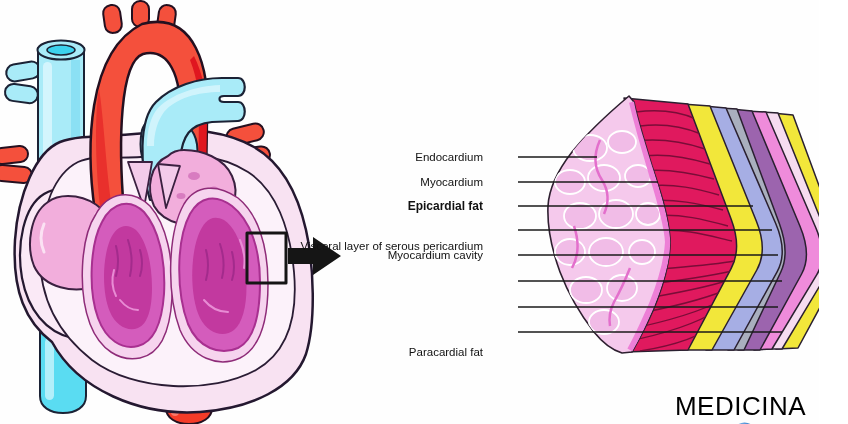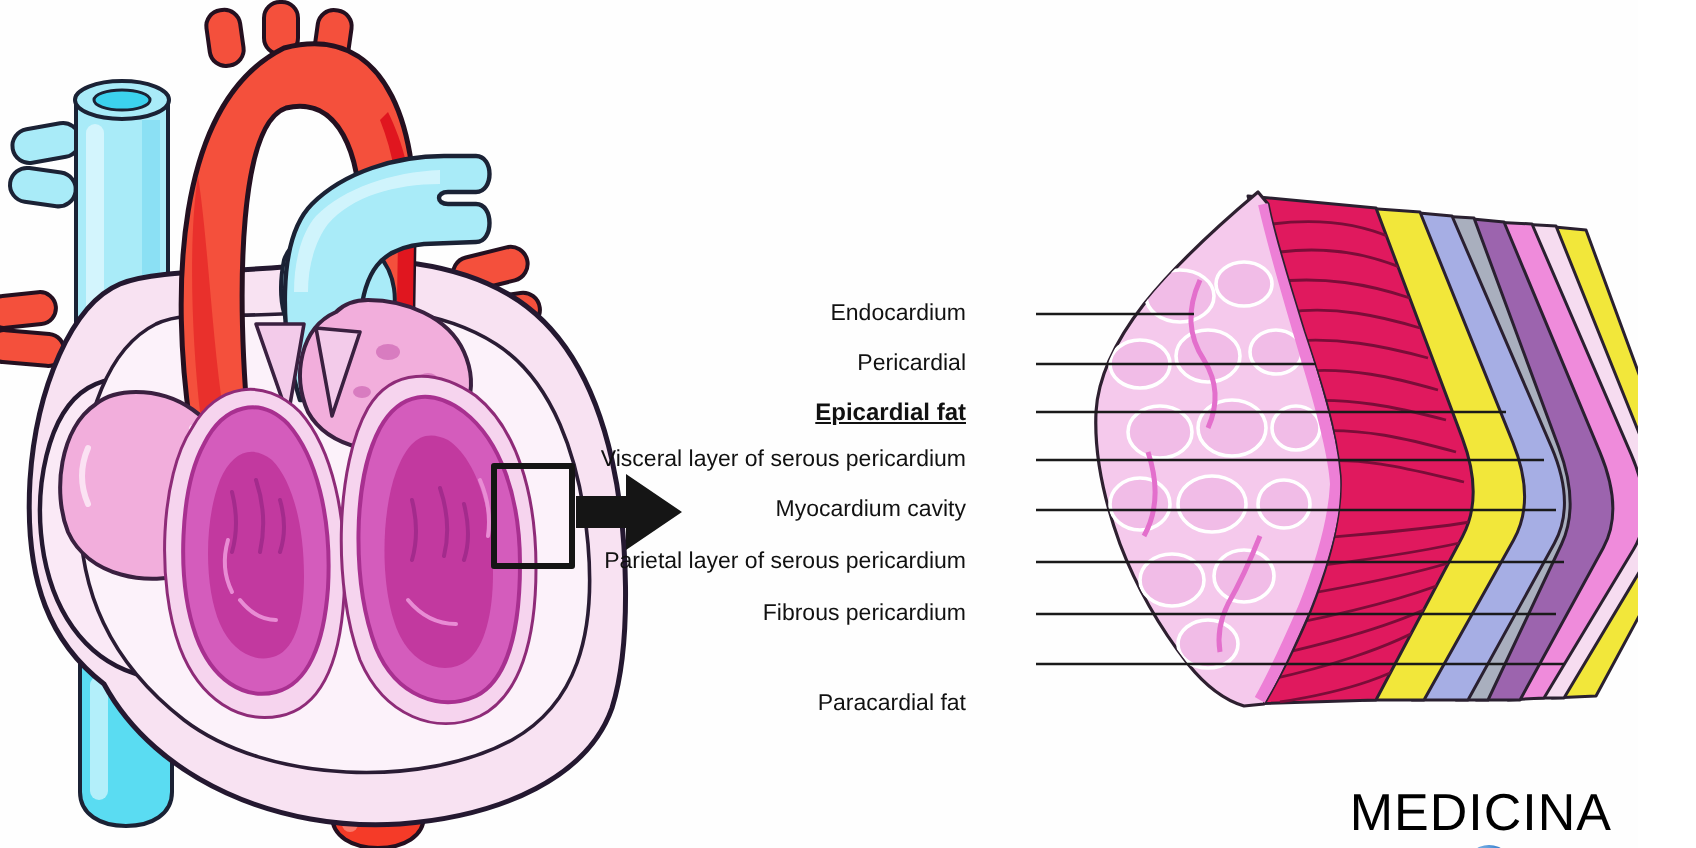--- a/index.html
+++ b/index.html
@@ -1,21 +1,21 @@
 <!DOCTYPE html>
 <html><head>
 <meta charset="utf-8">
 <style>
   html,body{margin:0;padding:0;background:#fff;}
   #stage{position:relative;width:819px;height:424px;background:#fefefe;overflow:hidden;
          font-family:"Liberation Sans", sans-serif;}
   #art{position:absolute;left:0;top:0;width:848px;height:424px;}
   .layer-label{position:absolute;right:336px;height:16px;line-height:16px;
                font-size:11.5px;color:#111;white-space:nowrap;}
-  .layer-label.em{font-weight:bold;font-size:12px;text-decoration:underline;}
+  .layer-label.em{font-weight:bold;font-size:12px;}
   .logo{position:absolute;right:4px;top:391px;display:flex;align-items:center;
         font-size:26px;letter-spacing:0.5px;color:#000000;font-weight:500;flex-direction:column;}
   .logo .w1{margin-right:9px;}
   .logo .w2{margin-left:1px;}
   .logo svg{display:block;}
 </style>
 </head>
 <body>
 
 <div id="stage">
@@ -231,26 +231,24 @@
       <line x1="518" y1="230" x2="772" y2="230"></line>
       <line x1="518" y1="255" x2="778" y2="255"></line>
       <line x1="518" y1="281" x2="782" y2="281"></line>
       <line x1="518" y1="307" x2="778" y2="307"></line>
       <line x1="518" y1="332" x2="782" y2="332"></line>
     </g>
   </g>
 </svg>
 
 <div class="layer-label" style="top:149px">Endocardium</div>
-<div class="layer-label" style="top:174px">Pericardial</div>
+<div class="layer-label" style="top:174px">Myocardium</div>
 <div class="layer-label em" style="top:198px">Epicardial fat</div>
-<div class="layer-label" style="top:222px">Visceral layer of serous pericardium</div>
+<div class="layer-label" style="top:238px">Visceral layer of serous pericardium</div>
 <div class="layer-label" style="top:247px">Myocardium cavity</div>
-<div class="layer-label" style="top:273px">Parietal layer of serous pericardium</div>
-<div class="layer-label" style="top:299px">Fibrous pericardium</div>
 <div class="layer-label" style="top:344px">Paracardial fat</div>
 
 <div class="logo">
   <span class="w1">MEDICINA</span>
   <svg width="25" height="25" viewBox="0 0 25 25">
     <defs>
       <radialGradient id="gg" cx="35%" cy="30%" r="80%">
         <stop offset="0" stop-color="#BFE0F7"></stop>
         <stop offset="0.45" stop-color="#4B8FD6"></stop>
         <stop offset="1" stop-color="#123F8C"></stop>

